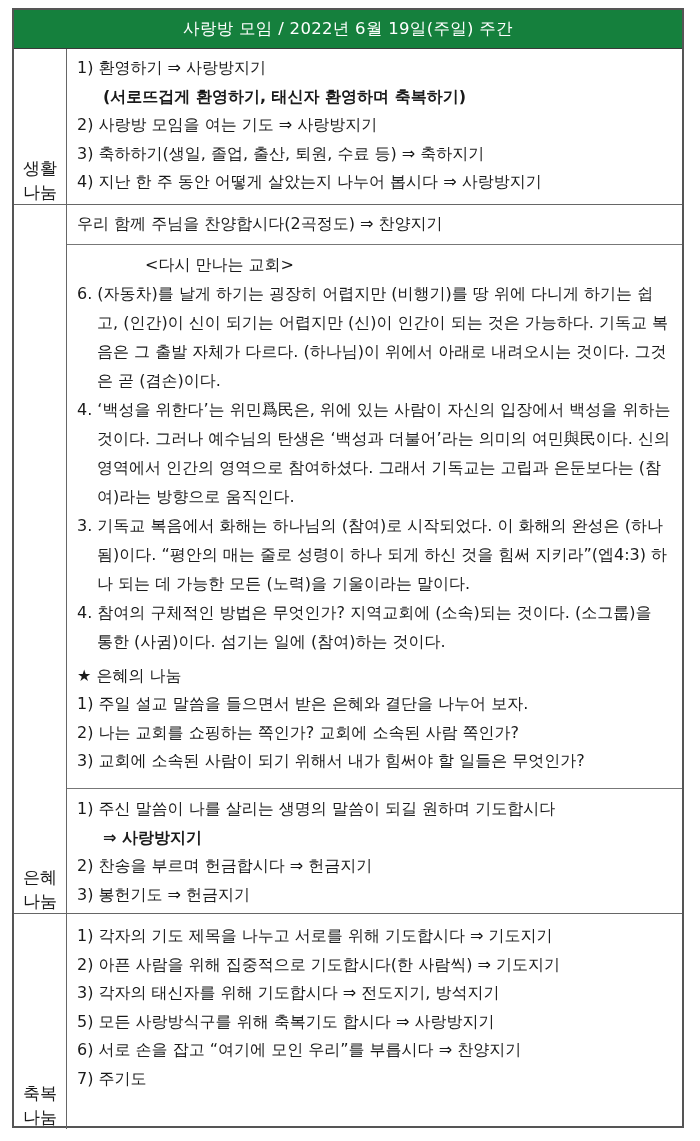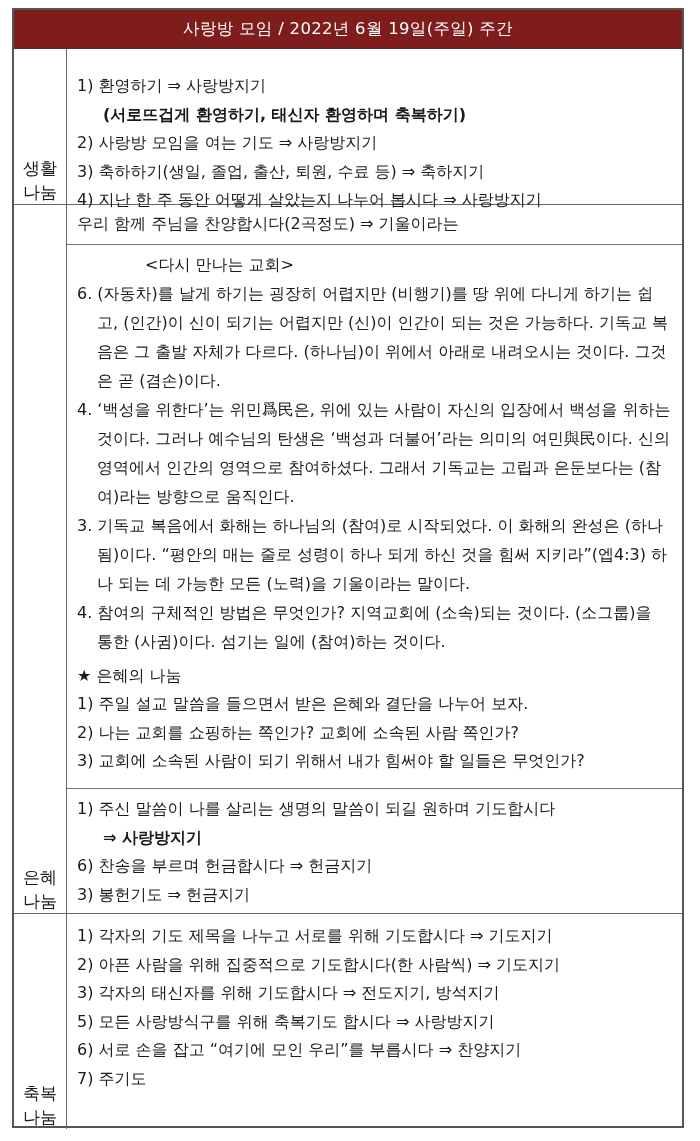--- a/index.html
+++ b/index.html
@@ -2,21 +2,21 @@
 <html><head>
 <meta charset="utf-8">
 <style>
   html, body { margin: 0; padding: 0; background: #ffffff; }
   body { width: 700px; height: 1141px; position: relative; font-family: "DejaVu Sans", "Liberation Sans", sans-serif; color: #1a1a1a; }
   .sheet {
     position: absolute; left: 12px; top: 8px; width: 672px; height: 1120px;
     border: 2px solid #555; box-sizing: border-box;
   }
   .header {
-    height: 38px; background: #7f1d1d; color: #fff; border-bottom: 1.5px solid #3a3a3a;
+    height: 38px; background: #15803d; color: #fff; border-bottom: 1.5px solid #3a3a3a;
     display: flex; align-items: center; justify-content: center;
     font-size: 16.5px; letter-spacing: 0.3px;
   }
   .section { display: flex; border-bottom: 1.5px solid #666; }
   .section:last-child { border-bottom: none; }
   .label {
     width: 52px; flex: 0 0 52px; border-right: 1.5px solid #666;
     display: flex; align-items: flex-end; justify-content: center;
     font-size: 17px; text-align: center; line-height: 24px;
   }
@@ -38,56 +38,56 @@
   <div class="header">사랑방 모임 / 2022년 6월 19일(주일) 주간</div>
 
   <div class="section" style="height:155px;">
     <div class="label">
       <div>
         <span>생활</span>
         <span>나눔</span>
       </div>
     </div>
     <div class="content">
-      <div class="cell" style="border-bottom:none; padding-top:5px;margin-top:18px;">
+      <div class="cell" style="border-bottom:none; padding-top:5px;">
         <div class="line">1) 환영하기 ⇒ 사랑방지기</div>
         <div class="line indent">(서로뜨겁게 환영하기, 태신자 환영하며 축복하기)</div>
         <div class="line">2) 사랑방 모임을 여는 기도 ⇒ 사랑방지기</div>
         <div class="line">3) 축하하기(생일, 졸업, 출산, 퇴원, 수료 등) ⇒ 축하지기</div>
         <div class="line">4) 지난 한 주 동안 어떻게 살았는지 나누어 봅시다 ⇒ 사랑방지기</div>
       </div>
     </div>
   </div>
 
   <div class="section" style="height:708px;">
     <div class="label">
       <div>
         <span>은혜</span>
         <span>나눔</span>
       </div>
     </div>
     <div class="content" style="display:flex; flex-direction:column;">
       <div class="cell" style="height:33px; display:flex; align-items:center; box-sizing:content-box; padding-top:3px; padding-bottom:3px;">
-        <div class="line">우리 함께 주님을 찬양합시다(2곡정도) ⇒ 기울이라는</div>
+        <div class="line">우리 함께 주님을 찬양합시다(2곡정도) ⇒ 찬양지기</div>
       </div>
       <div class="cell" style="height:545px; box-sizing:border-box; padding-top:6px;">
         <div class="title1">&lt;다시 만나는 교회&gt;</div>
         <div class="para">6. (자동차)를 날게 하기는 굉장히 어렵지만 (비행기)를 땅 위에 다니게 하기는 쉽고, (인간)이 신이 되기는 어렵지만 (신)이 인간이 되는 것은 가능하다. 기독교 복음은 그 출발 자체가 다르다. (하나님)이 위에서 아래로 내려오시는 것이다. 그것은 곧 (겸손)이다.</div>
         <div class="para">4. ‘백성을 위한다’는 위민爲民은, 위에 있는 사람이 자신의 입장에서 백성을 위하는 것이다. 그러나 예수님의 탄생은 ‘백성과 더불어’라는 의미의 여민與民이다. 신의 영역에서 인간의 영역으로 참여하셨다. 그래서 기독교는 고립과 은둔보다는 (참여)라는 방향으로 움직인다.</div>
         <div class="para">3. 기독교 복음에서 화해는 하나님의 (참여)로 시작되었다. 이 화해의 완성은 (하나 됨)이다. “평안의 매는 줄로 성령이 하나 되게 하신 것을 힘써 지키라”(엡4:3) 하나 되는 데 가능한 모든 (노력)을 기울이라는 말이다.</div>
         <div class="para">4. 참여의 구체적인 방법은 무엇인가? 지역교회에 (소속)되는 것이다. (소그룹)을 통한 (사귐)이다. 섬기는 일에 (참여)하는 것이다.</div>
         <div class="line star">★ 은혜의 나눔</div>
         <div class="line">1) 주일 설교 말씀을 들으면서 받은 은혜와 결단을 나누어 보자.</div>
         <div class="line">2) 나는 교회를 쇼핑하는 쪽인가? 교회에 소속된 사람 쪽인가?</div>
         <div class="line">3) 교회에 소속된 사람이 되기 위해서 내가 힘써야 할 일들은 무엇인가?</div>
       </div>
       <div class="cell" style="flex:1; border-bottom:none; padding-top:6px;">
         <div class="line">1) 주신 말씀이 나를 살리는 생명의 말씀이 되길 원하며 기도합시다</div>
         <div class="line indent">⇒ 사랑방지기</div>
-        <div class="line">6) 찬송을 부르며 헌금합시다 ⇒ 헌금지기</div>
+        <div class="line">2) 찬송을 부르며 헌금합시다 ⇒ 헌금지기</div>
         <div class="line">3) 봉헌기도 ⇒ 헌금지기</div>
       </div>
     </div>
   </div>
 
   <div class="section" style="height:215px;">
     <div class="label">
       <div>
         <span>축복</span>
         <span>나눔</span>

